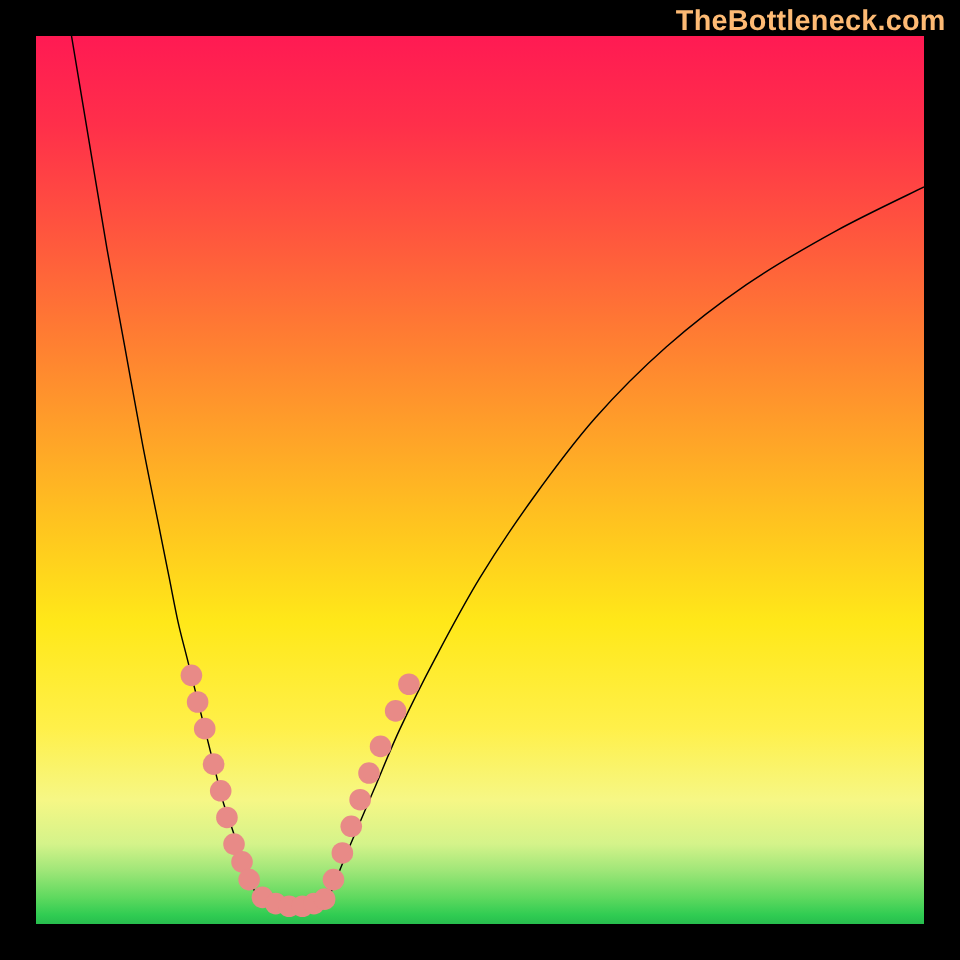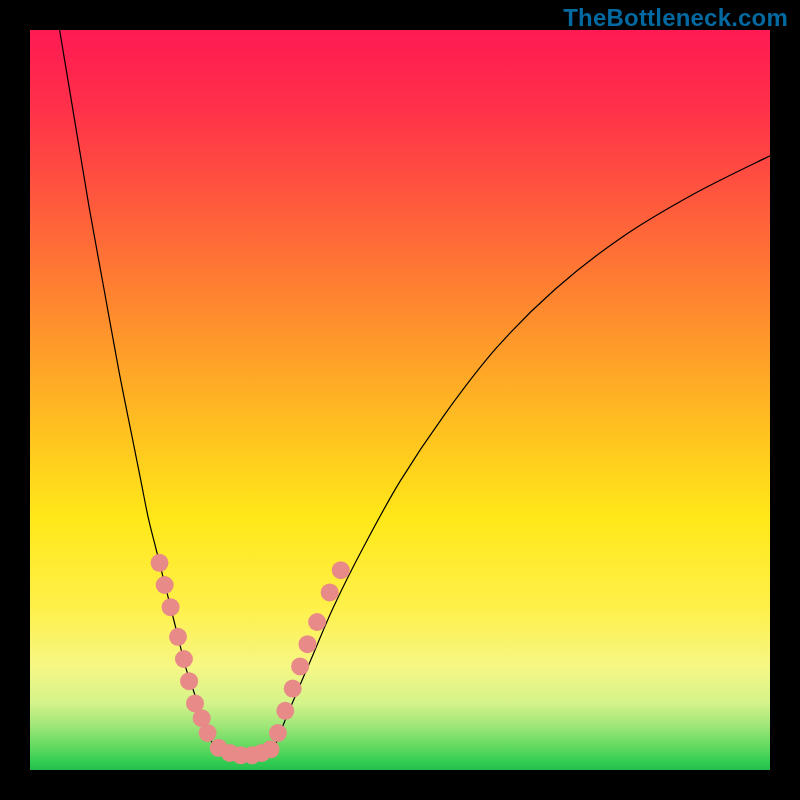--- a/index.html
+++ b/index.html
@@ -44,21 +44,21 @@
       #27bd4e 100%
     );
   }
   .watermark {
     position: absolute;
     top: 4px;
     right: 12px;
     font-family: Arial, Helvetica, sans-serif;
     font-size: 24px;
     font-weight: 600;
-    color: #0369a1;
+    color: #fdba74;
     letter-spacing: 0.2px;
     user-select: none;
   }
   svg.curve {
     position: absolute;
     left: 0;
     top: 0;
     width: 740px;
     height: 740px;
     overflow: visible;

